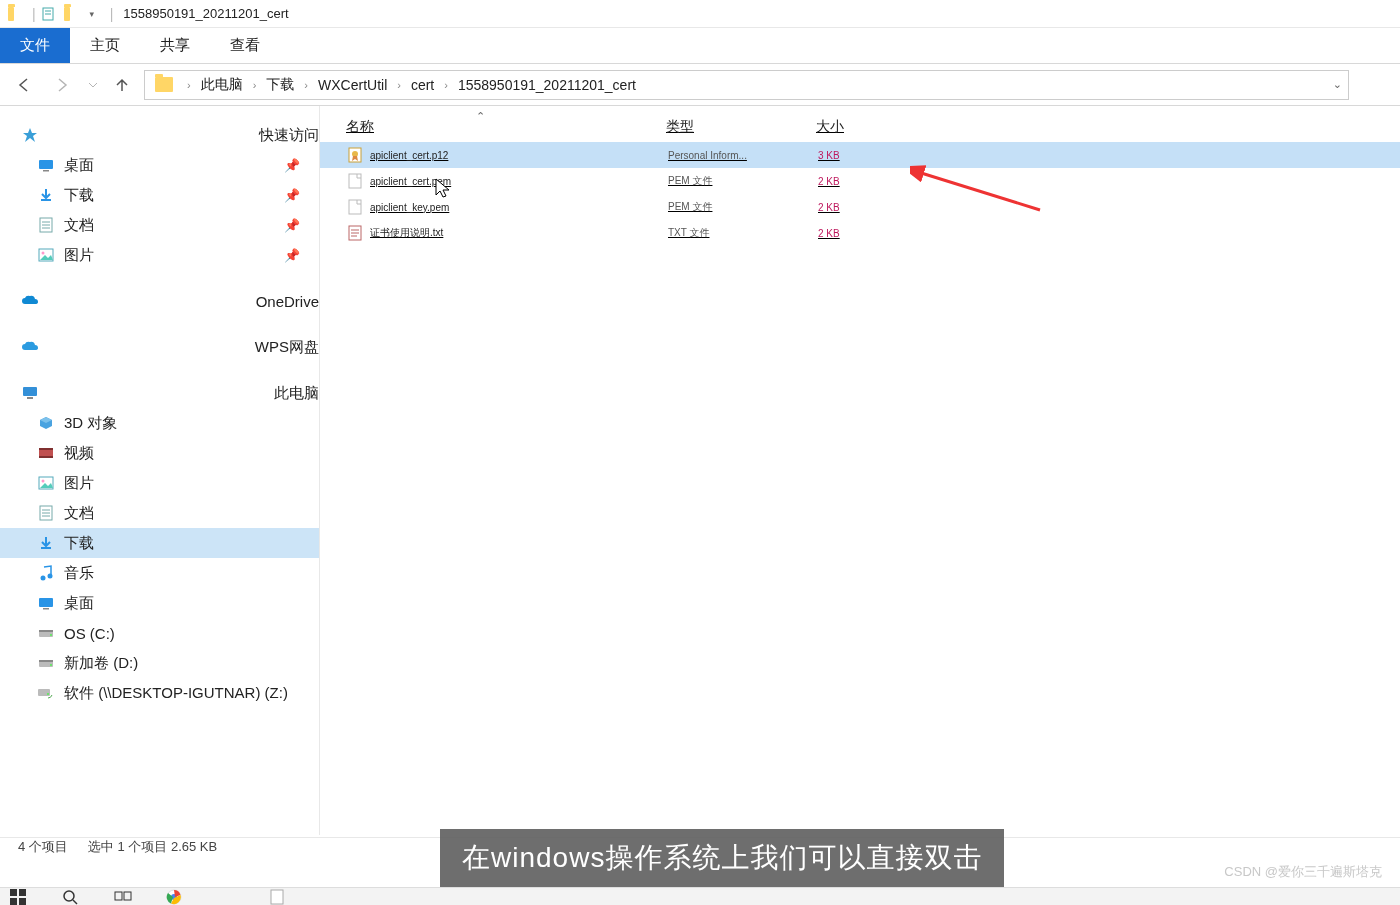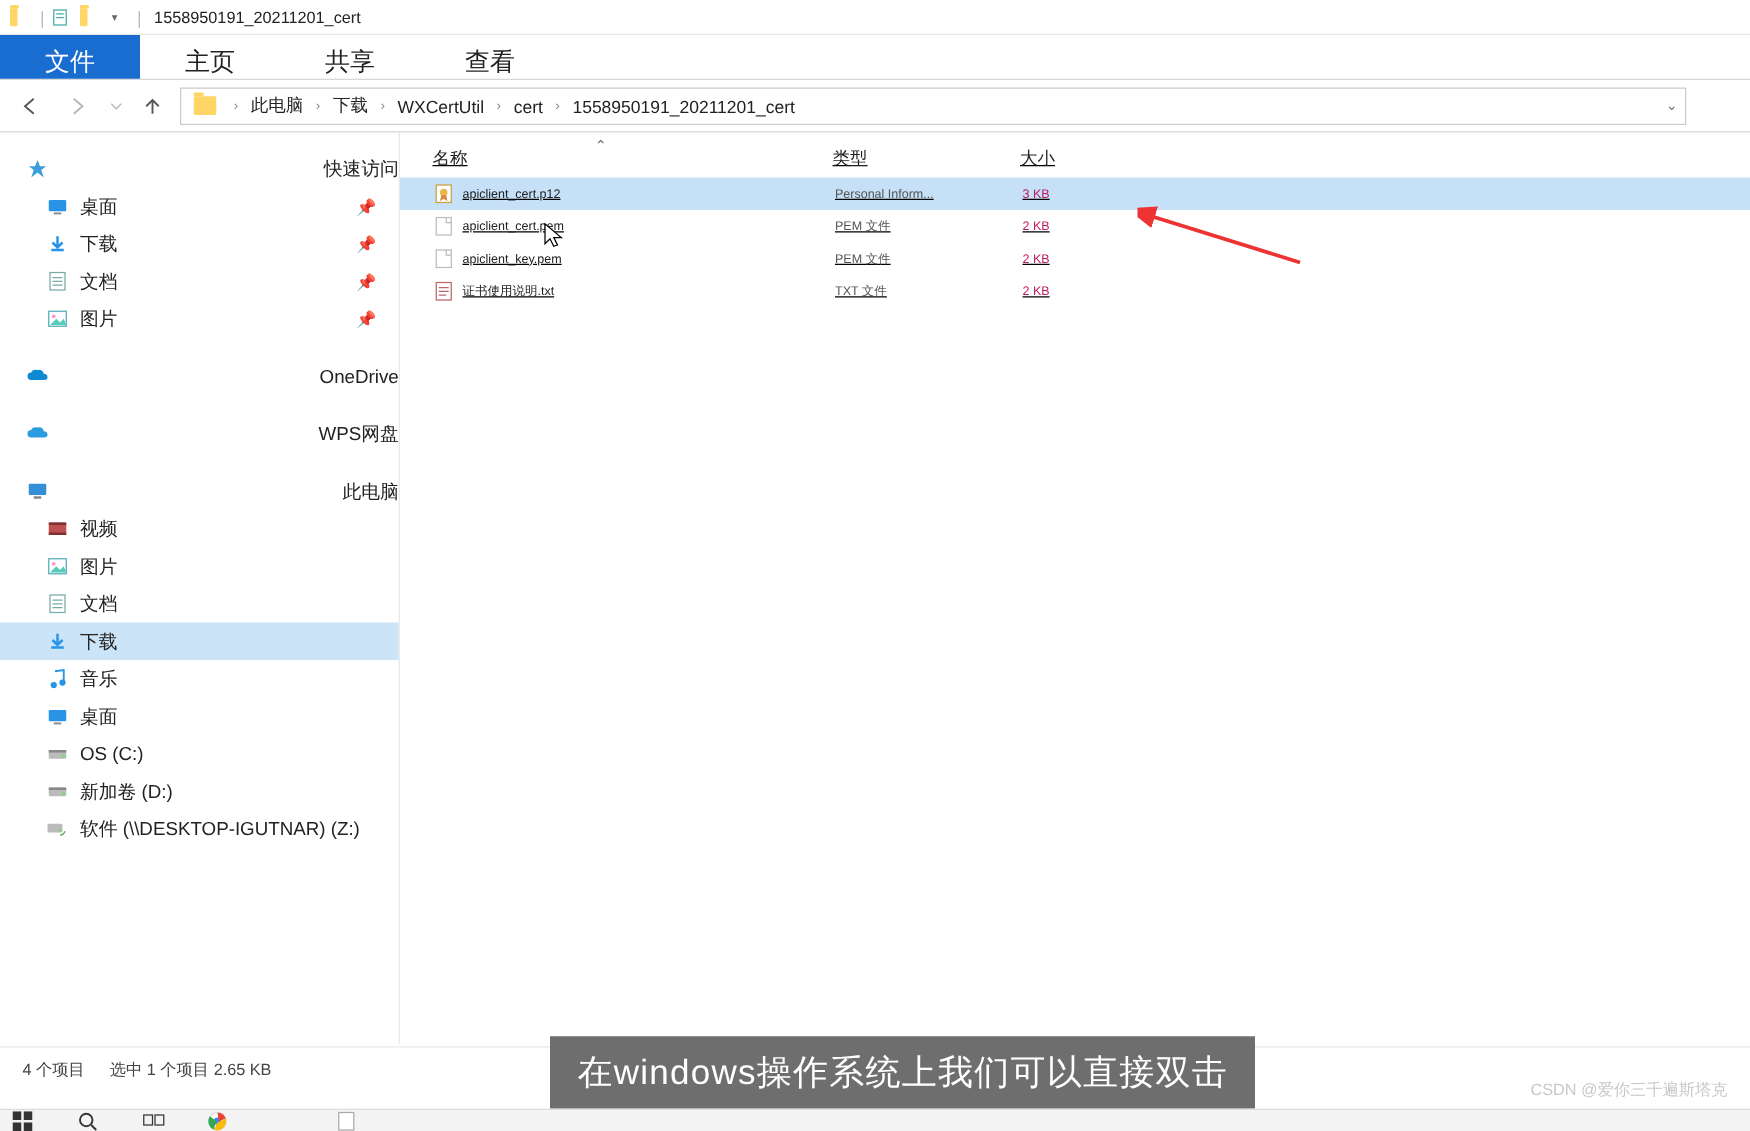--- a/index.html
+++ b/index.html
@@ -6,21 +6,21 @@
 body { width: 1400px; height: 905px; background: #fff; overflow: hidden; position: relative; font-size: 14px; }
 
 .titlebar { height: 28px; display: flex; align-items: center; padding: 0 6px; background: #fff; border-bottom: 1px solid #e8e8e8; }
 .titlebar .folder-icon { width: 16px; height: 14px; background: #ffd666; border-radius: 1px; margin: 0 8px 0 2px; position:relative; }
 .titlebar .folder-icon::before { content:""; position:absolute; top:-3px; left:0; width:7px; height:3px; background:#ffd666; border-radius:1px 1px 0 0;}
 .titlebar .sep { color:#bbb; margin:0 4px; }
 .titlebar .qat-icon { width:16px; height:16px; margin-right:6px; display:flex; align-items:center; justify-content:center; }
 .titlebar .title-text { margin-left: 6px; font-size: 13px; color: #222; }
 
 .ribbon-tabs { height: 36px; display: flex; align-items: stretch; background:#fff; border-bottom: 1px solid #d8d8d8; }
-.ribbon-tab { padding: 8px 36px 6px; font-size: 20px; color: #222; cursor: default; }
+.ribbon-tab { padding: 8px 20px 6px; font-size: 15px; color: #222; cursor: default; }
 .ribbon-tab.active { background: #1a6dd0; color: #fff; }
 
 .nav-bar { height: 42px; display: flex; align-items: center; padding: 0 10px; border-bottom: 1px solid #d8d8d8; gap: 10px; }
 .nav-arrow { width: 28px; height: 28px; display: flex; align-items:center; justify-content:center; }
 .nav-arrow svg { stroke:#555; }
 .nav-arrow.disabled svg { stroke:#b5b5b5; }
 .up-arrow { width: 24px; height: 24px; display:flex; align-items:center; justify-content:center;}
 .breadcrumb { flex: 1; height: 30px; border: 1px solid #ccc; display: flex; align-items: center; padding: 0 4px; max-width: 1205px; position:relative;}
 .breadcrumb .folder-icon { width: 18px; height: 15px; background: #ffd666; border-radius: 1px; margin: 0 6px;position:relative; }
 .breadcrumb .folder-icon::before { content:""; position:absolute; top:-3px; left:0; width:8px; height:3px; background:#ffd666; border-radius:1px 1px 0 0;}
@@ -47,21 +47,21 @@
 .file-row { height: 26px; display: flex; align-items: center; padding-left: 26px; font-size: 10px; color:#222; }
 .file-row.selected { background: #c5e0f7; }
 .file-row .ficon { width: 18px; height:18px; margin-right: 6px; display:flex; align-items:center; justify-content:center;}
 .file-row .fname { width: 298px; }
 .file-row .ftype { width: 150px; color: #555;}
 .file-row .fsize { width: 90px; text-align: left; color:#be185d; padding-right: 6px;}
 
 .red-arrow { position: absolute; left: 910px; top: 164px; pointer-events:none;}
 .cursor { position:absolute; left:435px; top:178px; pointer-events:none;}
 
-.status-bar { position: absolute; bottom: 40px; left: 0; width: 100%; height: 28px; display:flex; align-items:flex-end; padding: 0 18px; font-size:13px; color:#444; border-top:1px solid #e8e8e8;}
+.status-bar { position: absolute; bottom: 40px; left: 0; width: 100%; height: 28px; display:flex; align-items:flex-start; padding: 0 18px; font-size:13px; color:#444; border-top:1px solid #e8e8e8;}
 .status-bar .ssep { margin: 0 10px; }
 
 .caption { position: absolute; left: 440px; bottom: 18px; background: rgba(90,90,90,0.88); color:#fff; font-size: 28px; letter-spacing:1px; padding: 10px 22px; font-weight:400;}
 .watermark { position: absolute; right: 18px; bottom: 24px; font-size: 13px; color: #c8c8c8;}
 
 .taskbar { position: absolute; bottom: 0; left: 0; width: 100%; height: 18px; background: #f3f3f3; border-top:1px solid #ddd; display:flex; align-items:center; gap: 32px; padding-left: 10px;}
 .taskbar .tb-icon { width: 20px; height: 16px; }
 </style>
 </head>
 <body>
@@ -215,20 +215,29 @@
       <div class="side-item group-head">
         <span class="side-icon">
             <svg width="16" height="14">
               <rect x="1" y="1" width="14" height="9" fill="#3390d8" rx="1"></rect>
               <rect x="5" y="11" width="6" height="2" fill="#888"></rect>
             </svg>
           </span>
         <span>此电脑</span>
       </div>
       <div id="pc-items">
+          <div class="side-item indent">
+            <span class="side-icon">
+              <svg width="16" height="16">
+                <path d="M8 2 L14 5 L14 11 L8 14 L2 11 L2 5 Z" fill="#4aa3e0"></path>
+                <path d="M8 2 L14 5 L8 8 L2 5 Z" fill="#7cc1eb"></path>
+              </svg>
+            </span>
+            <span>3D 对象</span>
+          </div>
           <div class="side-item indent">
             <span class="side-icon">
               <svg width="16" height="14">
                 <rect x="1" y="2" width="14" height="10" fill="#c05050" rx="1"></rect>
                 <rect x="1" y="2" width="14" height="2" fill="#803030"></rect>
                 <rect x="1" y="10" width="14" height="2" fill="#803030"></rect>
               </svg>
             </span>
             <span>视频</span>
           </div>

